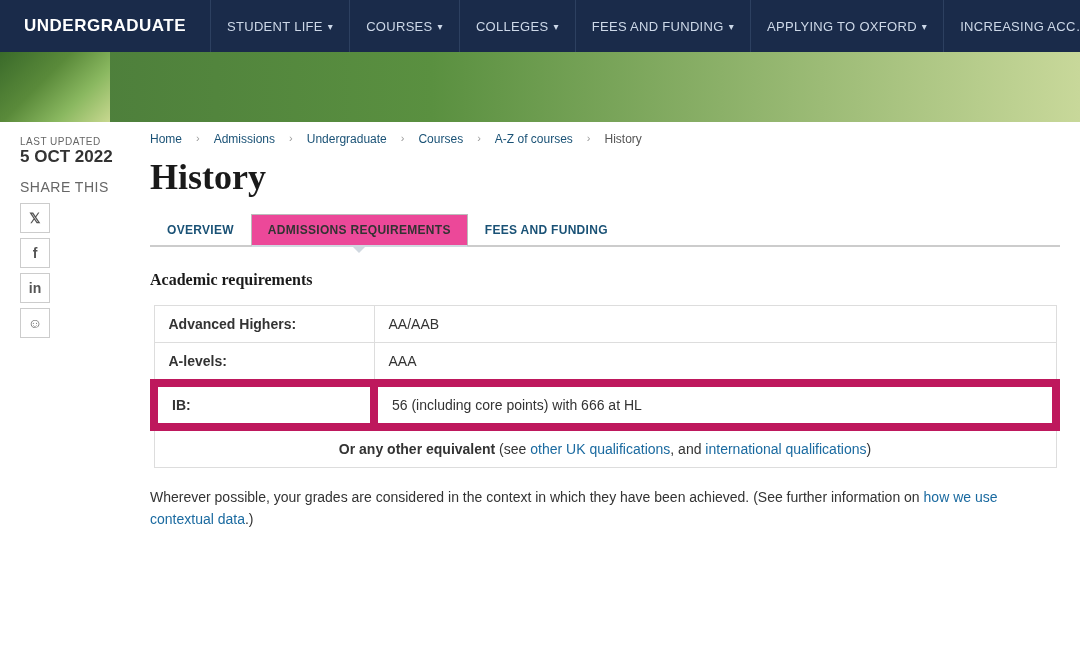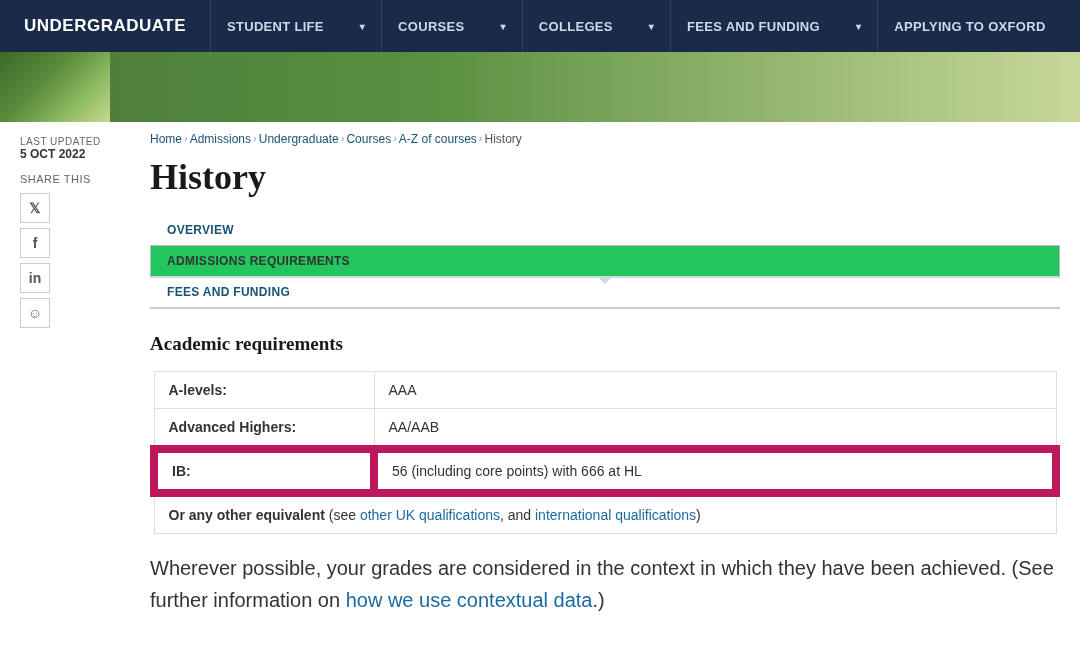--- a/index.html
+++ b/index.html
@@ -25,30 +25,29 @@
       border-right: 1px solid #2d4060;
       white-space: nowrap;
     }
     .top-nav .nav-items {
       display: flex;
       align-items: stretch;
     }
     .top-nav .nav-item {
       color: #cdd8e8;
       font-size: 13px;
-      font-weight: bold;
+      font-weight: normal;
       padding: 0 16px;
       display: flex;
       align-items: center;
       cursor: pointer;
       white-space: nowrap;
       letter-spacing: 0.3px;
       border-right: 1px solid #2d4060;
       text-transform: uppercase;
-      gap: 31px;
     }
     .top-nav .nav-item .chevron {
       margin-left: 5px;
       font-size: 10px;
     }
 
     
     .hero-strip {
       height: 70px;
       background: linear-gradient(to right, #4a7a3a 0%, #5a9040 40%, #c8d89a 100%);
@@ -73,27 +72,27 @@
       flex-shrink: 0;
       padding: 14px 14px 0 20px;
     }
     .sidebar .last-updated-label {
       font-size: 10px;
       color: #666;
       text-transform: uppercase;
       letter-spacing: 0.5px;
     }
     .sidebar .last-updated-date {
-      font-size: 12px;
+      font-size: 17px;
       font-weight: bold;
       color: #333;
       margin-bottom: 12px;
     }
     .sidebar .share-label {
-      font-size: 11px;
+      font-size: 14px;
       color: #666;
       text-transform: uppercase;
       letter-spacing: 0.5px;
       margin-bottom: 8px;
     }
     .social-icon {
       width: 30px;
       height: 30px;
       display: flex;
       align-items: center;
@@ -112,21 +111,21 @@
     }
 
     
     .breadcrumb {
       font-size: 12px;
       color: #666;
       margin-bottom: 10px;
       display: flex;
       align-items: flex-start;
       flex-wrap: wrap;
-      gap: 0;
+      gap: 12px;
     }
     .breadcrumb a {
       color: #1a5276;
       text-decoration: none;
     }
     .breadcrumb .sep {
       color: #999;
       margin: 0 2px;
       font-size: 11px;
     }
@@ -140,56 +139,55 @@
       margin-bottom: 16px;
       font-family: Georgia, serif;
     }
 
     
     .tabs {
       display: flex;
       border-bottom: 2px solid #ccc;
       margin-bottom: 24px;
       flex-wrap: nowrap;
-      flex-direction: column;
     }
     .tab {
       padding: 8px 16px;
       font-size: 12px;
       font-weight: bold;
       color: #1a5276;
       text-transform: uppercase;
       cursor: pointer;
       border: 1px solid transparent;
       border-bottom: none;
       letter-spacing: 0.3px;
       white-space: nowrap;
     }
     .tab.active {
-      background: #22c55e;
+      background: #ec4899;
       color: #333;
       border: 1px solid #bbb;
       border-bottom: 2px solid #d0d8e0;
       margin-bottom: -2px;
       position: relative;
     }
     .tab.active::after {
       content: '';
       position: absolute;
       bottom: -8px;
       left: 50%;
       transform: translateX(-50%);
       border-left: 8px solid transparent;
       border-right: 8px solid transparent;
       border-top: 8px solid #d0d8e0;
     }
 
     
     .section-heading {
-      font-size: 19px;
+      font-size: 16px;
       font-weight: bold;
       color: #1a1a1a;
       margin-bottom: 16px;
       font-family: Georgia, serif;
     }
 
     
     .req-table {
       width: 100%;
       border-collapse: collapse;
@@ -208,30 +206,31 @@
     }
     .req-table .value-cell {
       background: #fff;
     }
     .req-table .highlight-row td {
       border: 8px solid #be185d;
     }
     .req-table .footer-cell {
       background: #fff;
       font-style: normal;
+      text-align: center;
     }
     .req-table .footer-cell a {
       color: #1a6aa0;
       text-decoration: none;
     }
 
     
     .body-text {
       margin-top: 18px;
-      font-size: 20px;
+      font-size: 14px;
       line-height: 1.6;
       color: #333;
     }
     .body-text a {
       color: #1a6aa0;
       text-decoration: none;
     }
   </style>
 </head>
 <body>
@@ -309,26 +308,26 @@
       <div class="tab">
         <span>FEES AND FUNDING</span>
       </div>
     </div>
 
     <h2 class="section-heading">Academic requirements</h2>
 
     <table class="req-table">
       <tbody>
         <tr>
+          <td class="label-cell">Advanced Highers:</td>
+          <td class="value-cell">AA/AAB</td>
+        </tr>
+        <tr>
           <td class="label-cell">A-levels:</td>
           <td class="value-cell">AAA</td>
-        </tr>
-        <tr>
-          <td class="label-cell">Advanced Highers:</td>
-          <td class="value-cell">AA/AAB</td>
         </tr>
         <tr class="highlight-row">
           <td class="label-cell">IB:</td>
           <td class="value-cell">56 (including core points) with 666 at HL</td>
         </tr>
         <tr>
           <td colspan="2" class="footer-cell">
             <strong>Or any other equivalent</strong> (see <a href="#">other UK qualifications</a>, and <a href="#">international qualifications</a>)
           </td>
         </tr>

